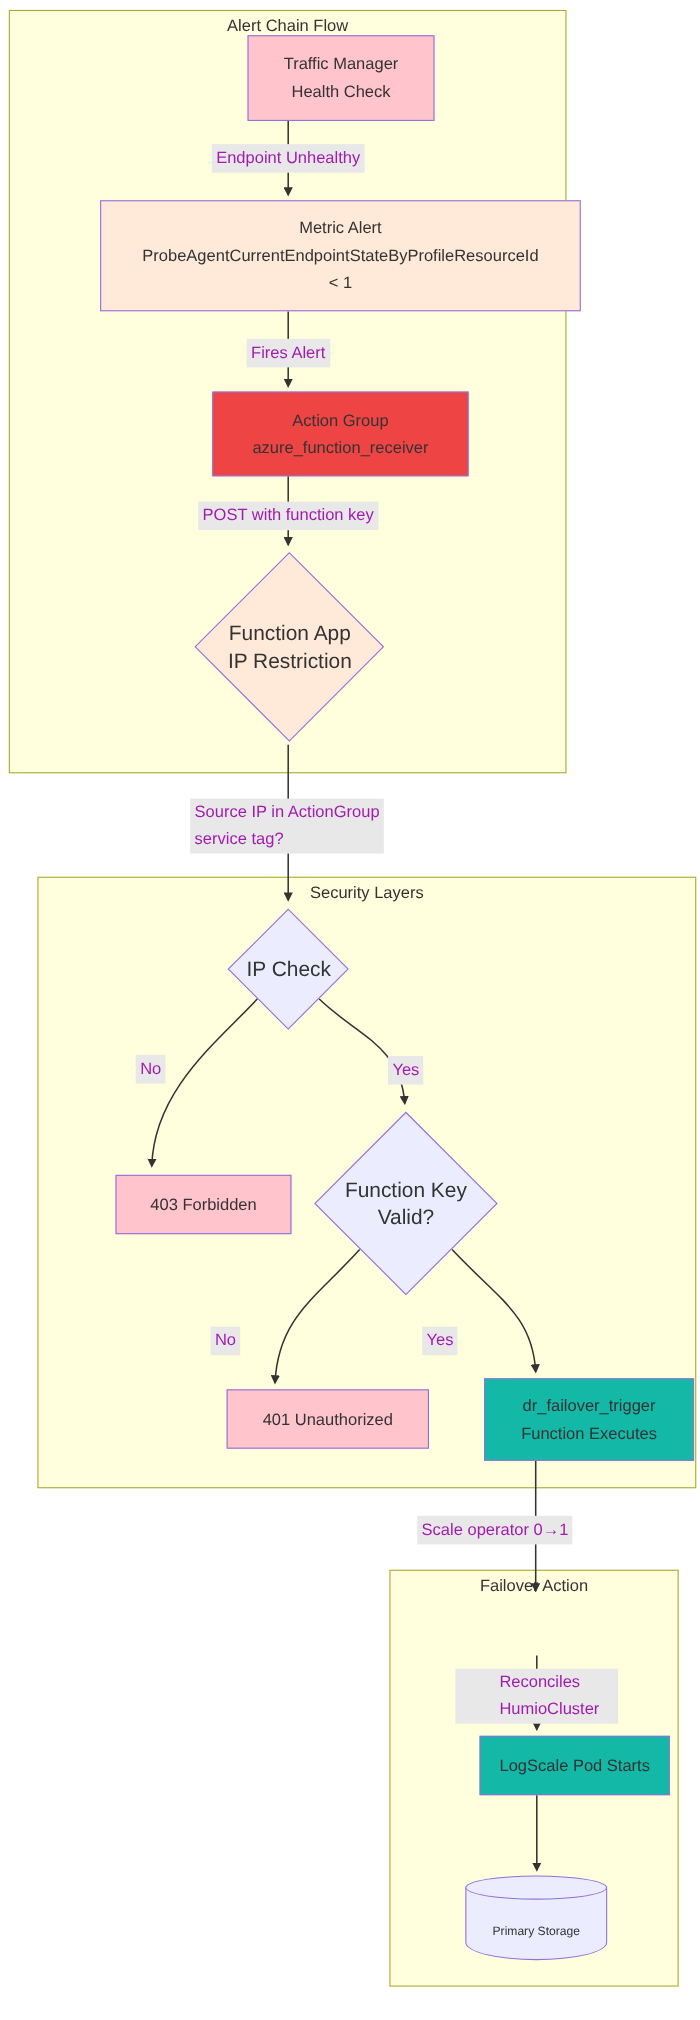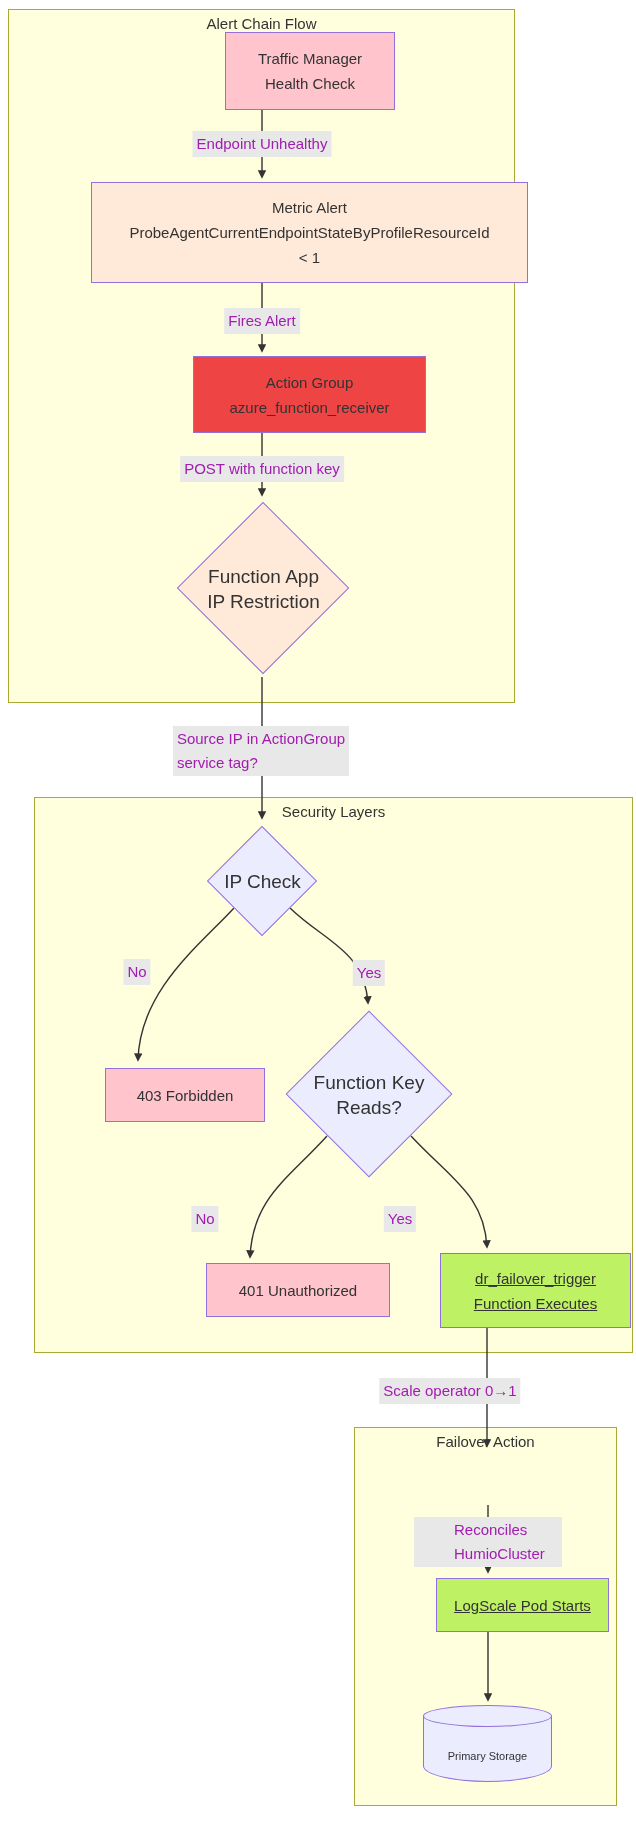--- a/index.html
+++ b/index.html
@@ -20,21 +20,21 @@
   .node {
     position:absolute; box-sizing:border-box;
     border:1px solid #9370db;
     display:flex; align-items:center; justify-content:center;
     text-align:center; white-space:pre-line;
     font-size:15px; line-height:25px; z-index:4;margin-left:48px;
   }
   .fill-pink   { background:#ffc4cc; }
   .fill-peach  { background:#ffe9d8; }
   .fill-blue   { background:#ef4444; }
-  .fill-green  { background:#bef264;text-decoration:underline; }
+  .fill-green  { background:#14b8a6; }
   .fill-lav    { background:#ececff; }
   .diamond { position:absolute; z-index:4; }
   .diamond .shape {
     position:absolute; box-sizing:border-box;
     border:1px solid #9370db; transform:rotate(45deg);
   }
   .diamond .dlabel {
     position:absolute; left:0; top:0; right:0; bottom:0;
     display:flex; align-items:center; justify-content:center;
     text-align:center; white-space:pre-line;
@@ -126,21 +126,21 @@
   </div>
 
   <div class="diamond" style="left:207px; top:826px; width:111px; height:110px;">
     <div class="shape fill-lav" style="left:16px; top:16px; width:78px; height:78px;"></div>
     <div class="dlabel">IP Check</div>
   </div>
 
   <div class="diamond" style="left:285px; top:1011px; width:168px; height:167px;">
     <div class="shape fill-lav" style="left:25px; top:24px; width:118px; height:118px;"></div>
     <div class="dlabel">Function Key
-Reads?</div>
+Valid?</div>
   </div>
 
   <div class="cylinder" style="left:423px; top:1705px; width:129px; height:77px;">
     <div class="cyl-body"></div>
     <div class="cyl-top"></div>
     <div class="cyl-label">Primary Storage</div>
   </div>
 
   <div class="edge-label" style="left:262px; top:144px;">Endpoint Unhealthy</div>
   <div class="edge-label" style="left:262px; top:321px;">Fires Alert</div>

